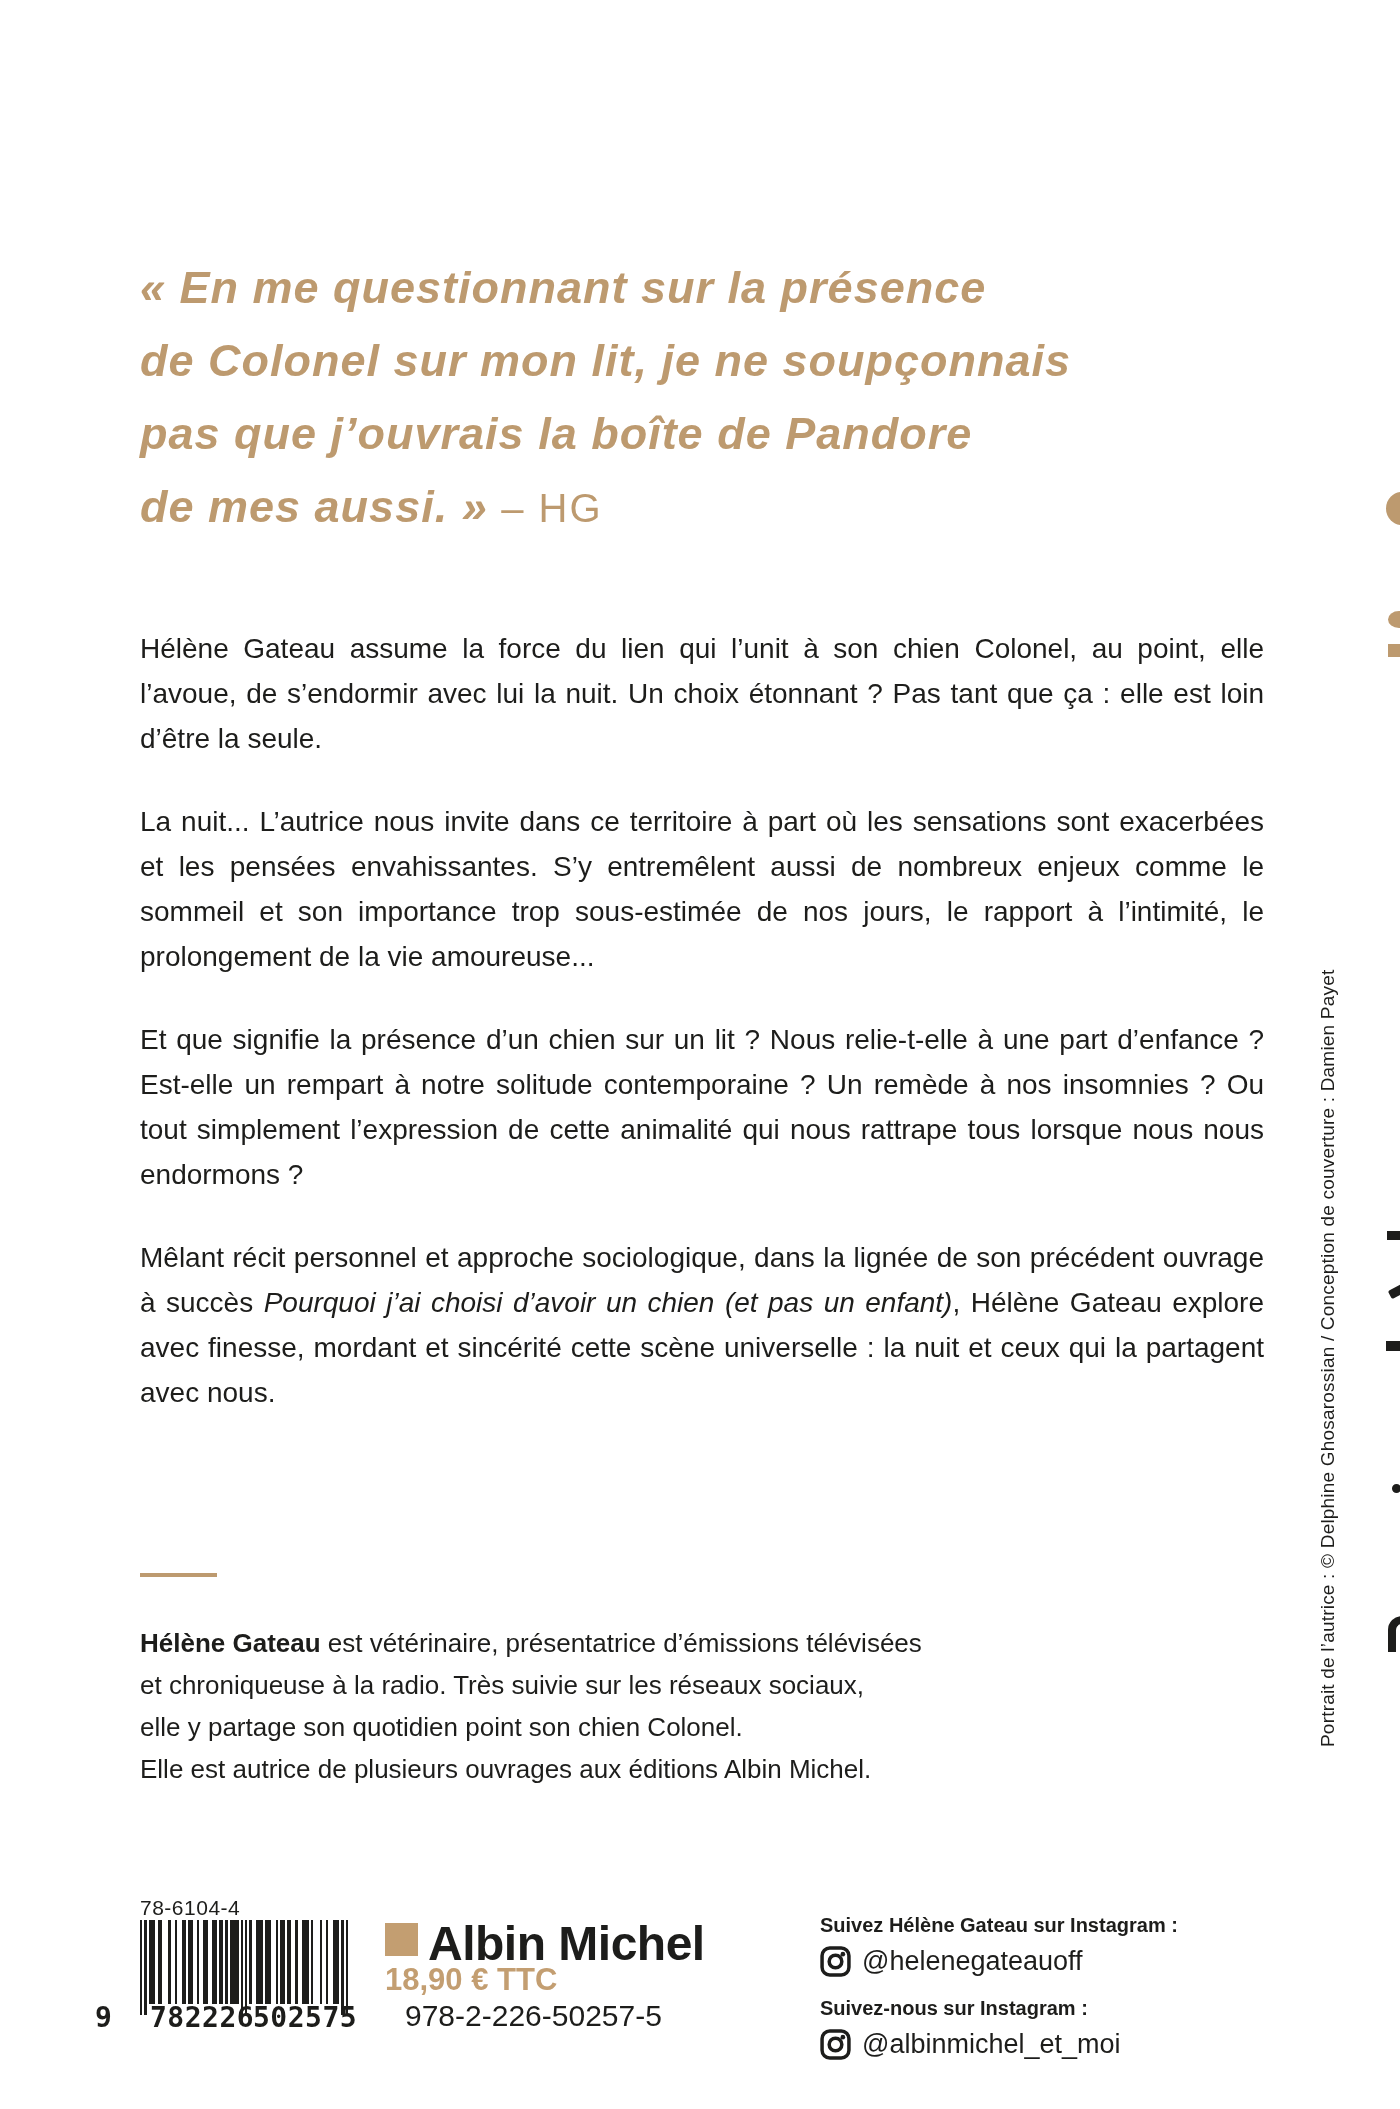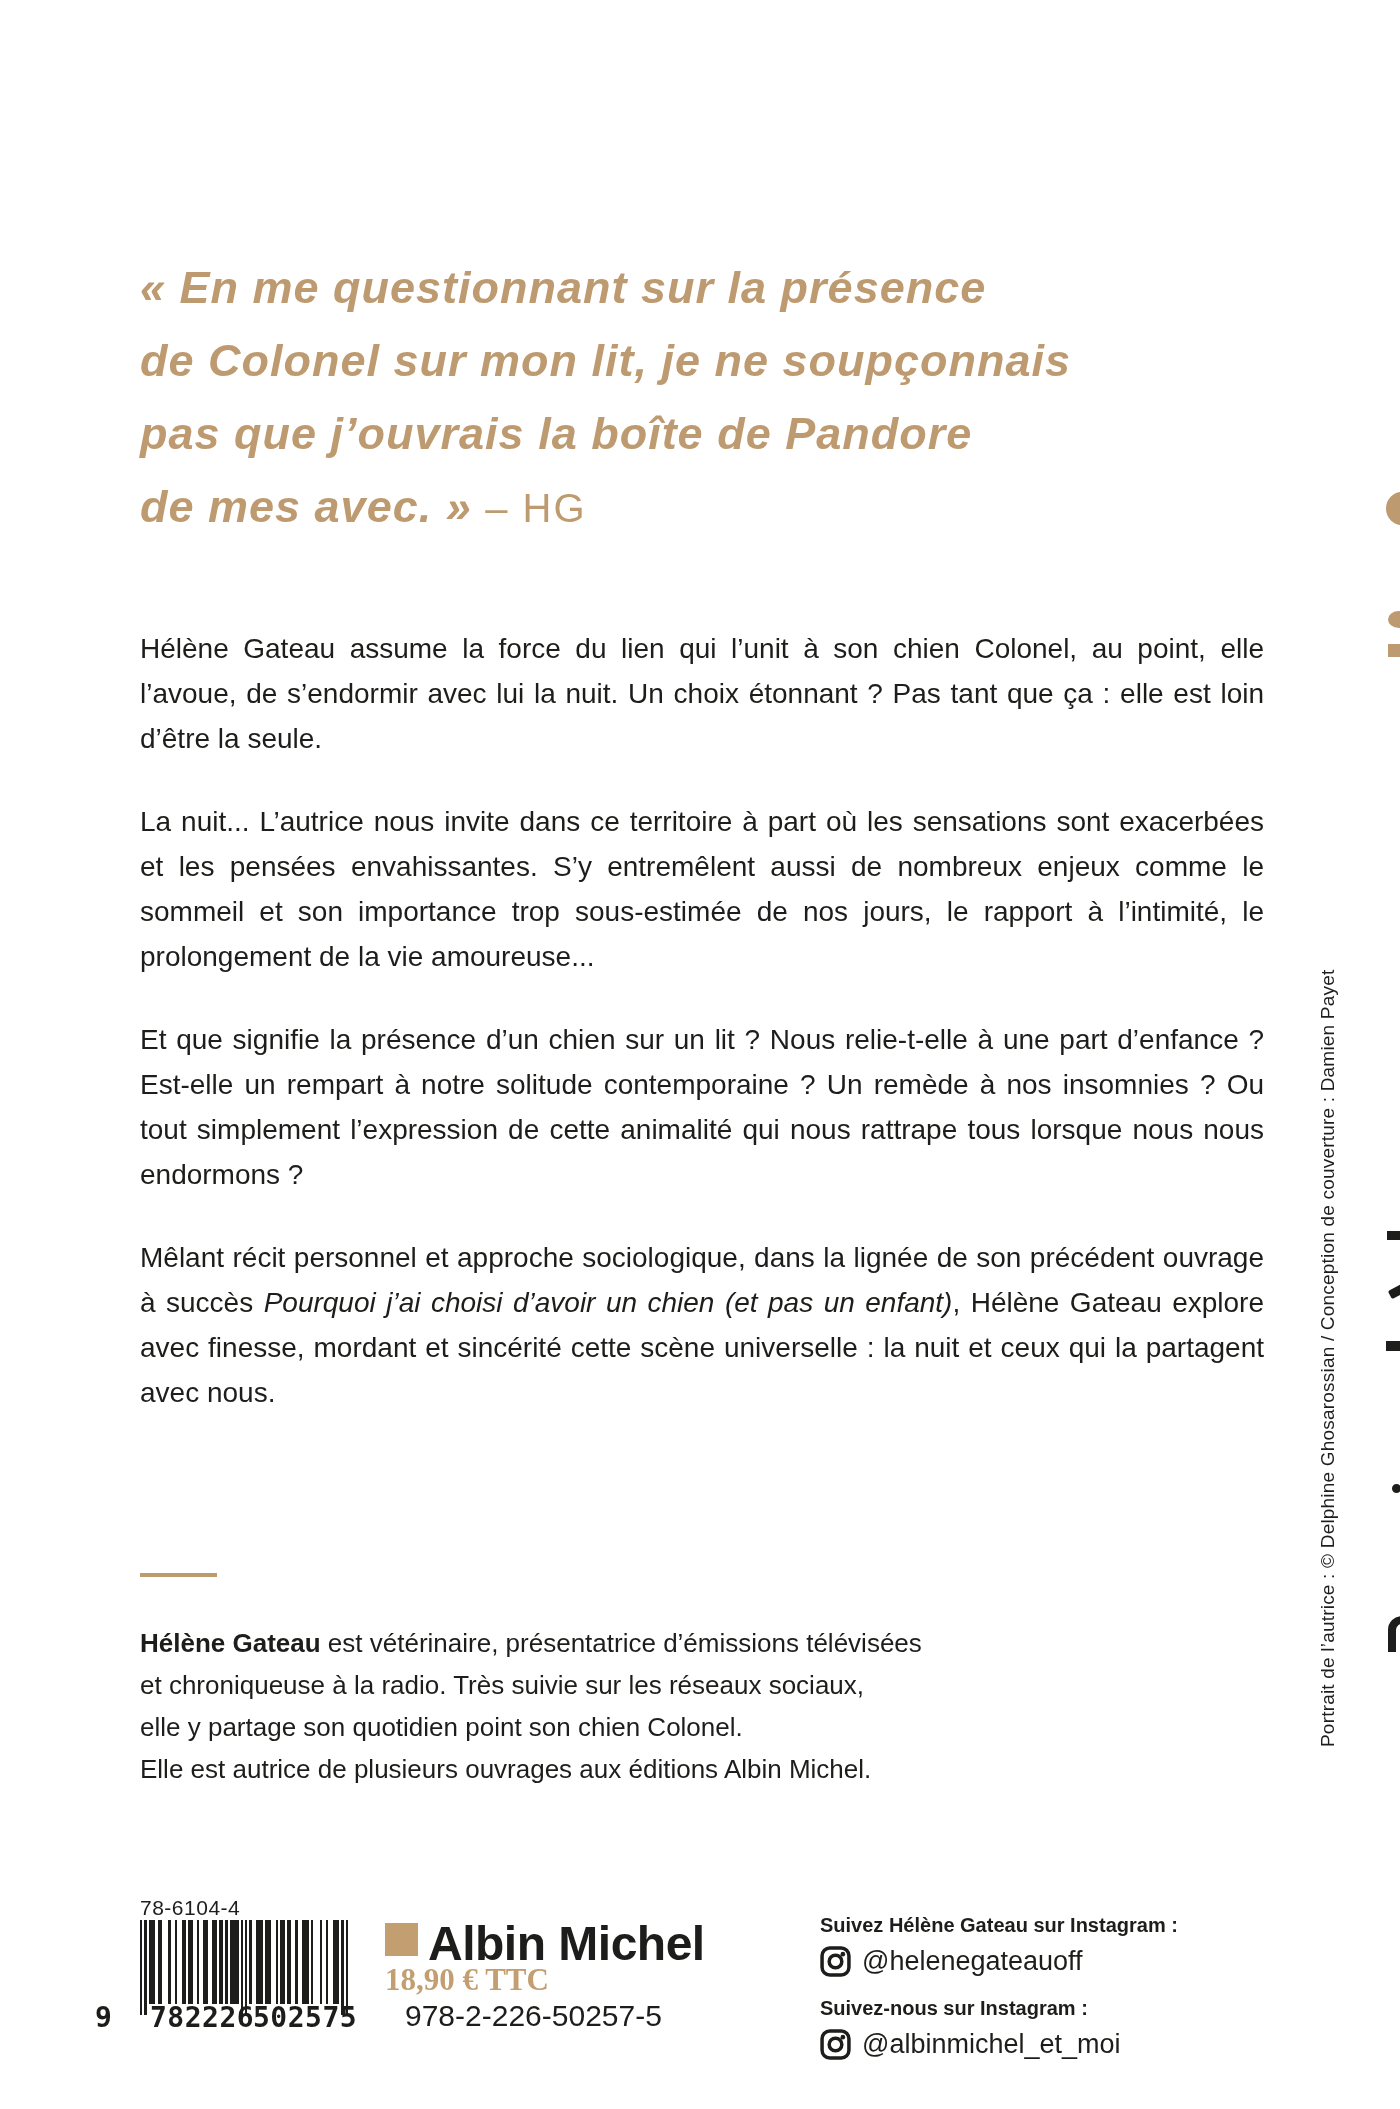--- a/index.html
+++ b/index.html
@@ -60,21 +60,21 @@
   .logo-square{
     position:absolute;left:385px;top:1923px;width:33px;height:33px;
     background:var(--accent-light);
   }
   .publisher-name{
     position:absolute;left:428px;top:1916px;
     font-size:48px;font-weight:700;letter-spacing:-0.5px;color:var(--ink);
   }
   .price{
     position:absolute;left:385px;top:1962px;
-    font-size:31px;font-weight:700;color:var(--accent-light);font-family:Liberation Serif, serif;
+    font-size:31px;font-weight:700;color:var(--accent-light);
   }
   .isbn{
     position:absolute;left:405px;top:1999px;font-size:30px;
   }
   
   .social{position:absolute;left:820px;top:1911px;}
   .social-label{font-weight:700;font-size:20px;line-height:28px;}
   .social-row{
     display:flex;align-items:center;gap:11px;
     font-size:27px;margin:7px 0 17px 0;
@@ -101,21 +101,21 @@
     border-top-left-radius:14px;
   }
 </style>
 </head>
 <body>
 
 <div class="quote">
   <div>« En me questionnant sur la présence</div>
   <div>de Colonel sur mon lit, je ne soupçonnais</div>
   <div>pas que j’ouvrais la boîte de Pandore</div>
-  <div><span>de mes avec. »</span> <span class="attr">– HG</span></div>
+  <div><span>de mes aussi. »</span> <span class="attr">– HG</span></div>
 </div>
 
 <div class="synopsis">
   <p>Hélène Gateau assume la force du lien qui l’unit à son chien Colonel, au point, elle l’avoue, de s’endormir avec lui la nuit. Un choix étonnant ? Pas tant que ça : elle est loin d’être la seule.</p>
   <p>La nuit... L’autrice nous invite dans ce territoire à part où les sensations sont exacerbées et les pensées envahissantes. S’y entremêlent aussi de nombreux enjeux comme le sommeil et son importance trop sous-estimée de nos jours, le rapport à l’intimité, le prolongement de la vie amoureuse...</p>
   <p>Et que signifie la présence d’un chien sur un lit ? Nous relie-t-elle à une part d’enfance ? Est-elle un rempart à notre solitude contemporaine ? Un remède à nos insomnies ? Ou tout simplement l’expression de cette animalité qui nous rattrape tous lorsque nous nous endormons ?</p>
   <p><span>Mêlant récit personnel et approche sociologique, dans la lignée de son précédent ouvrage à succès </span><span class="em-title">Pourquoi j’ai choisi d’avoir un chien (et pas un enfant)</span><span>, Hélène Gateau explore avec finesse, mordant et sincérité cette scène universelle : la nuit et ceux qui la partagent avec nous.</span></p>
 </div>
 
 <div class="rule"></div>

